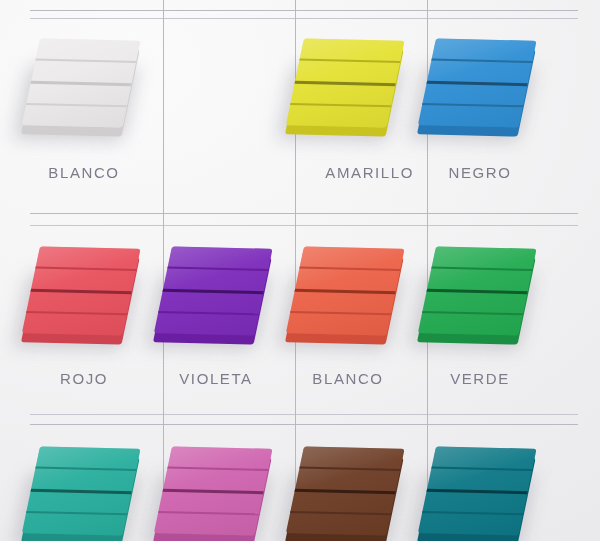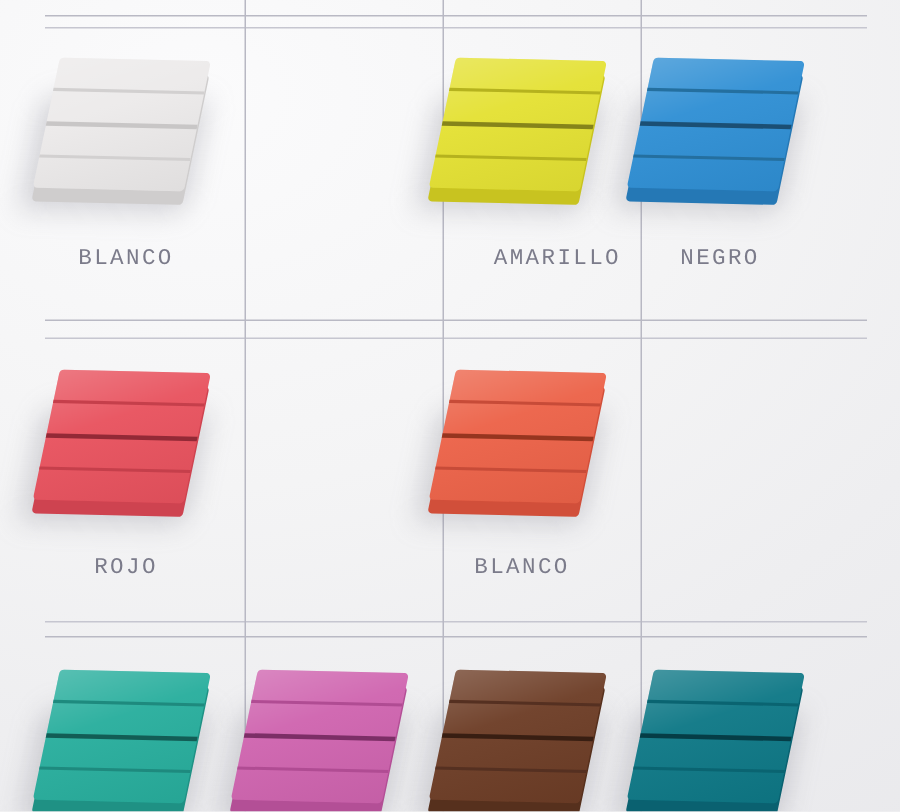--- a/index.html
+++ b/index.html
@@ -47,21 +47,20 @@
   .row {
     position: absolute;
     left: 0;
     width: 600px;
   }
   .cell {
     position: absolute;
     top: 0;
     width: 132px;
     height: 100%;
-    font-family: Liberation Mono, monospace;
   }
 
   .tile-stage {
     position: absolute;
     left: 0;
     top: 0;
     width: 132px;
     height: 130px;
   }
 
@@ -217,35 +216,61 @@
           <div class="side" style="background:#ce4350;"></div>
           <div class="top" style="background:#e8525e;"></div>
           <div class="groove g1" style="background:#c53f4b;"></div>
           <div class="groove g2" style="background:#932936;"></div>
           <div class="groove g3" style="background:#c53f4b;"></div>
         </div>
       </div>
       <div class="label" style="top:138px;">ROJO</div>
     </div>
 
+    <div class="cell" style="left:150px;">
+      <div class="tile-stage">
+        <div class="tile">
+          <div class="shadow"></div>
+          <div class="side" style="background:#6a1fa2;"></div>
+          <div class="top" style="background:#7c2bba;"></div>
+          <div class="groove g1" style="background:#671e9d;"></div>
+          <div class="groove g2" style="background:#43106a;"></div>
+          <div class="groove g3" style="background:#671e9d;"></div>
+        </div>
+      </div>
+      <div class="label" style="top:138px;">VIOLETA</div>
+    </div>
 
     <div class="cell" style="left:282px;">
       <div class="tile-stage">
         <div class="tile">
           <div class="shadow"></div>
           <div class="side" style="background:#d14f3a;"></div>
           <div class="top" style="background:#ec6248;"></div>
           <div class="groove g1" style="background:#c74b38;"></div>
           <div class="groove g2" style="background:#96351f;"></div>
           <div class="groove g3" style="background:#c74b38;"></div>
         </div>
       </div>
       <div class="label" style="top:138px;">BLANCO</div>
     </div>
 
+    <div class="cell" style="left:414px;">
+      <div class="tile-stage">
+        <div class="tile">
+          <div class="shadow"></div>
+          <div class="side" style="background:#1a8e42;"></div>
+          <div class="top" style="background:#23ab51;"></div>
+          <div class="groove g1" style="background:#19873f;"></div>
+          <div class="groove g2" style="background:#0f5c2b;"></div>
+          <div class="groove g3" style="background:#19873f;"></div>
+        </div>
+      </div>
+      <div class="label" style="top:138px;">VERDE</div>
+    </div>
 
   </div>
 
   <div class="row" style="top:432px; height:109px;">
 
     <div class="cell" style="left:18px;">
       <div class="tile-stage">
         <div class="tile">
           <div class="shadow"></div>
           <div class="side" style="background:#1f9184;"></div>

